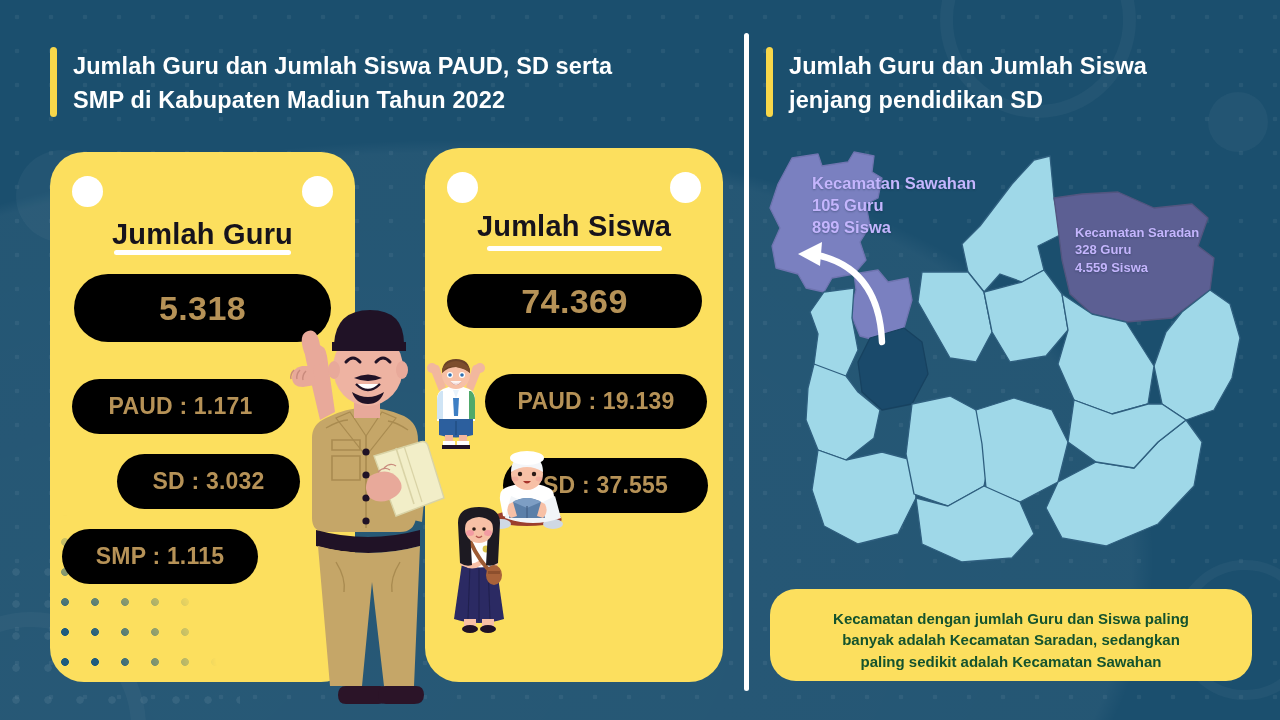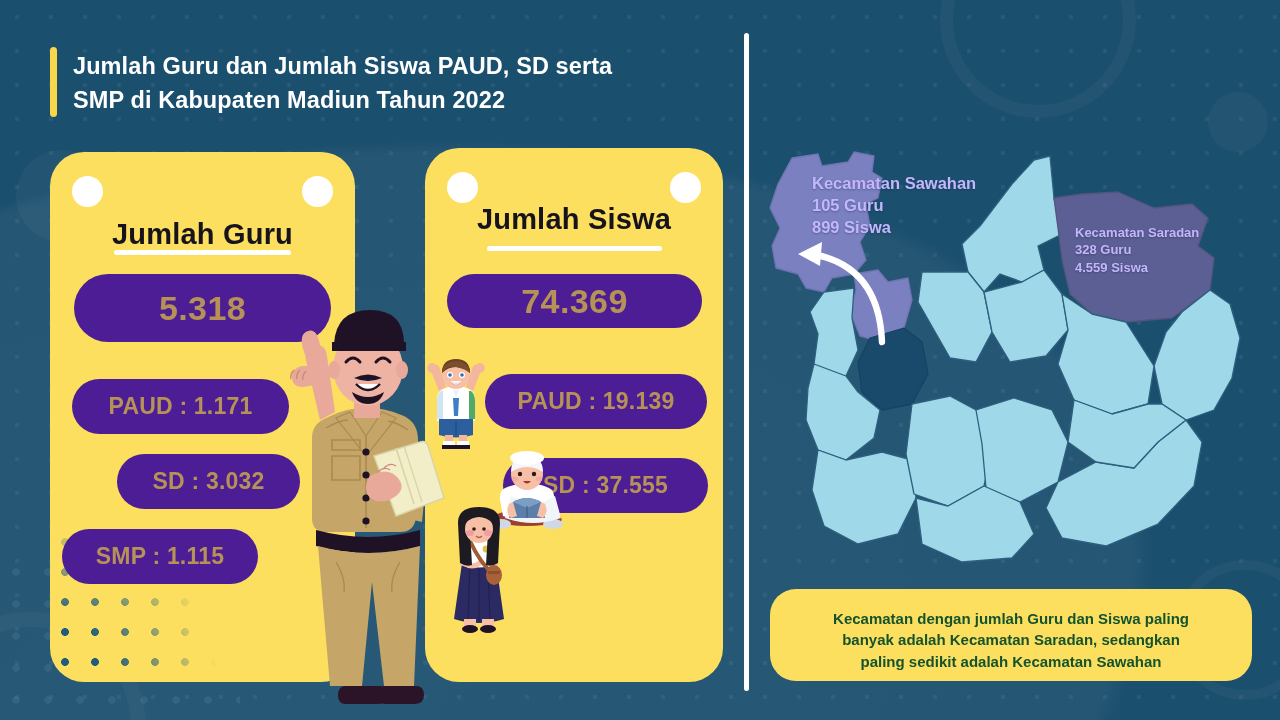--- a/index.html
+++ b/index.html
@@ -129,34 +129,34 @@
   .card-title {
     position: absolute;
     left: 0; right: 0;
     text-align: center;
     color: #16131c;
     font-size: 29px;
     font-weight: bold;
     letter-spacing: .2px;
   }
   #card-guru  .card-title { top: 54px; margin-top: 12px; }
-  #card-siswa .card-title { top: 55px; }
+  #card-siswa .card-title { top: 62px; }
 
   .card-rule {
     position: absolute;
     height: 5px;
     background: #ffffff;
     border-radius: 3px;
   }
   #card-guru  .card-rule { left: 64px; width: 177px; top: 98px; }
   #card-siswa .card-rule { left: 62px; width: 175px; top: 98px; }
 
   .pill {
     position: absolute;
-    background: #4c1d95;
+    background: #000000;
     border-radius: 40px;
     display: flex;
     align-items: center;
     justify-content: center;
     color: #b69257;
     font-weight: bold;
     box-sizing: border-box;
   }
   .pill.big   { font-size: 34px; letter-spacing: .4px; }
   .pill.small { font-size: 23px; letter-spacing: .2px; }
@@ -236,20 +236,25 @@
   <div class="bg-blob b1"></div>
   <div class="bg-blob b2"></div>
   <div class="page-dotfield"></div>
 
   <div class="title-block" id="title-left">
     <div class="title-bar"></div>
     <div class="title-text">Jumlah Guru dan Jumlah Siswa PAUD, SD serta
 SMP di Kabupaten Madiun Tahun 2022</div>
   </div>
 
+  <div class="title-block" id="title-right">
+    <div class="title-bar"></div>
+    <div class="title-text">Jumlah Guru dan Jumlah Siswa
+jenjang pendidikan SD</div>
+  </div>
 
   <div class="divider"></div>
 
   <div class="stat-card" id="card-guru">
     <div class="card-dotfield"></div>
     <div class="punch left"></div>
     <div class="punch right"></div>
     <div class="card-title">Jumlah Guru</div>
     <div class="card-rule"></div>
 

